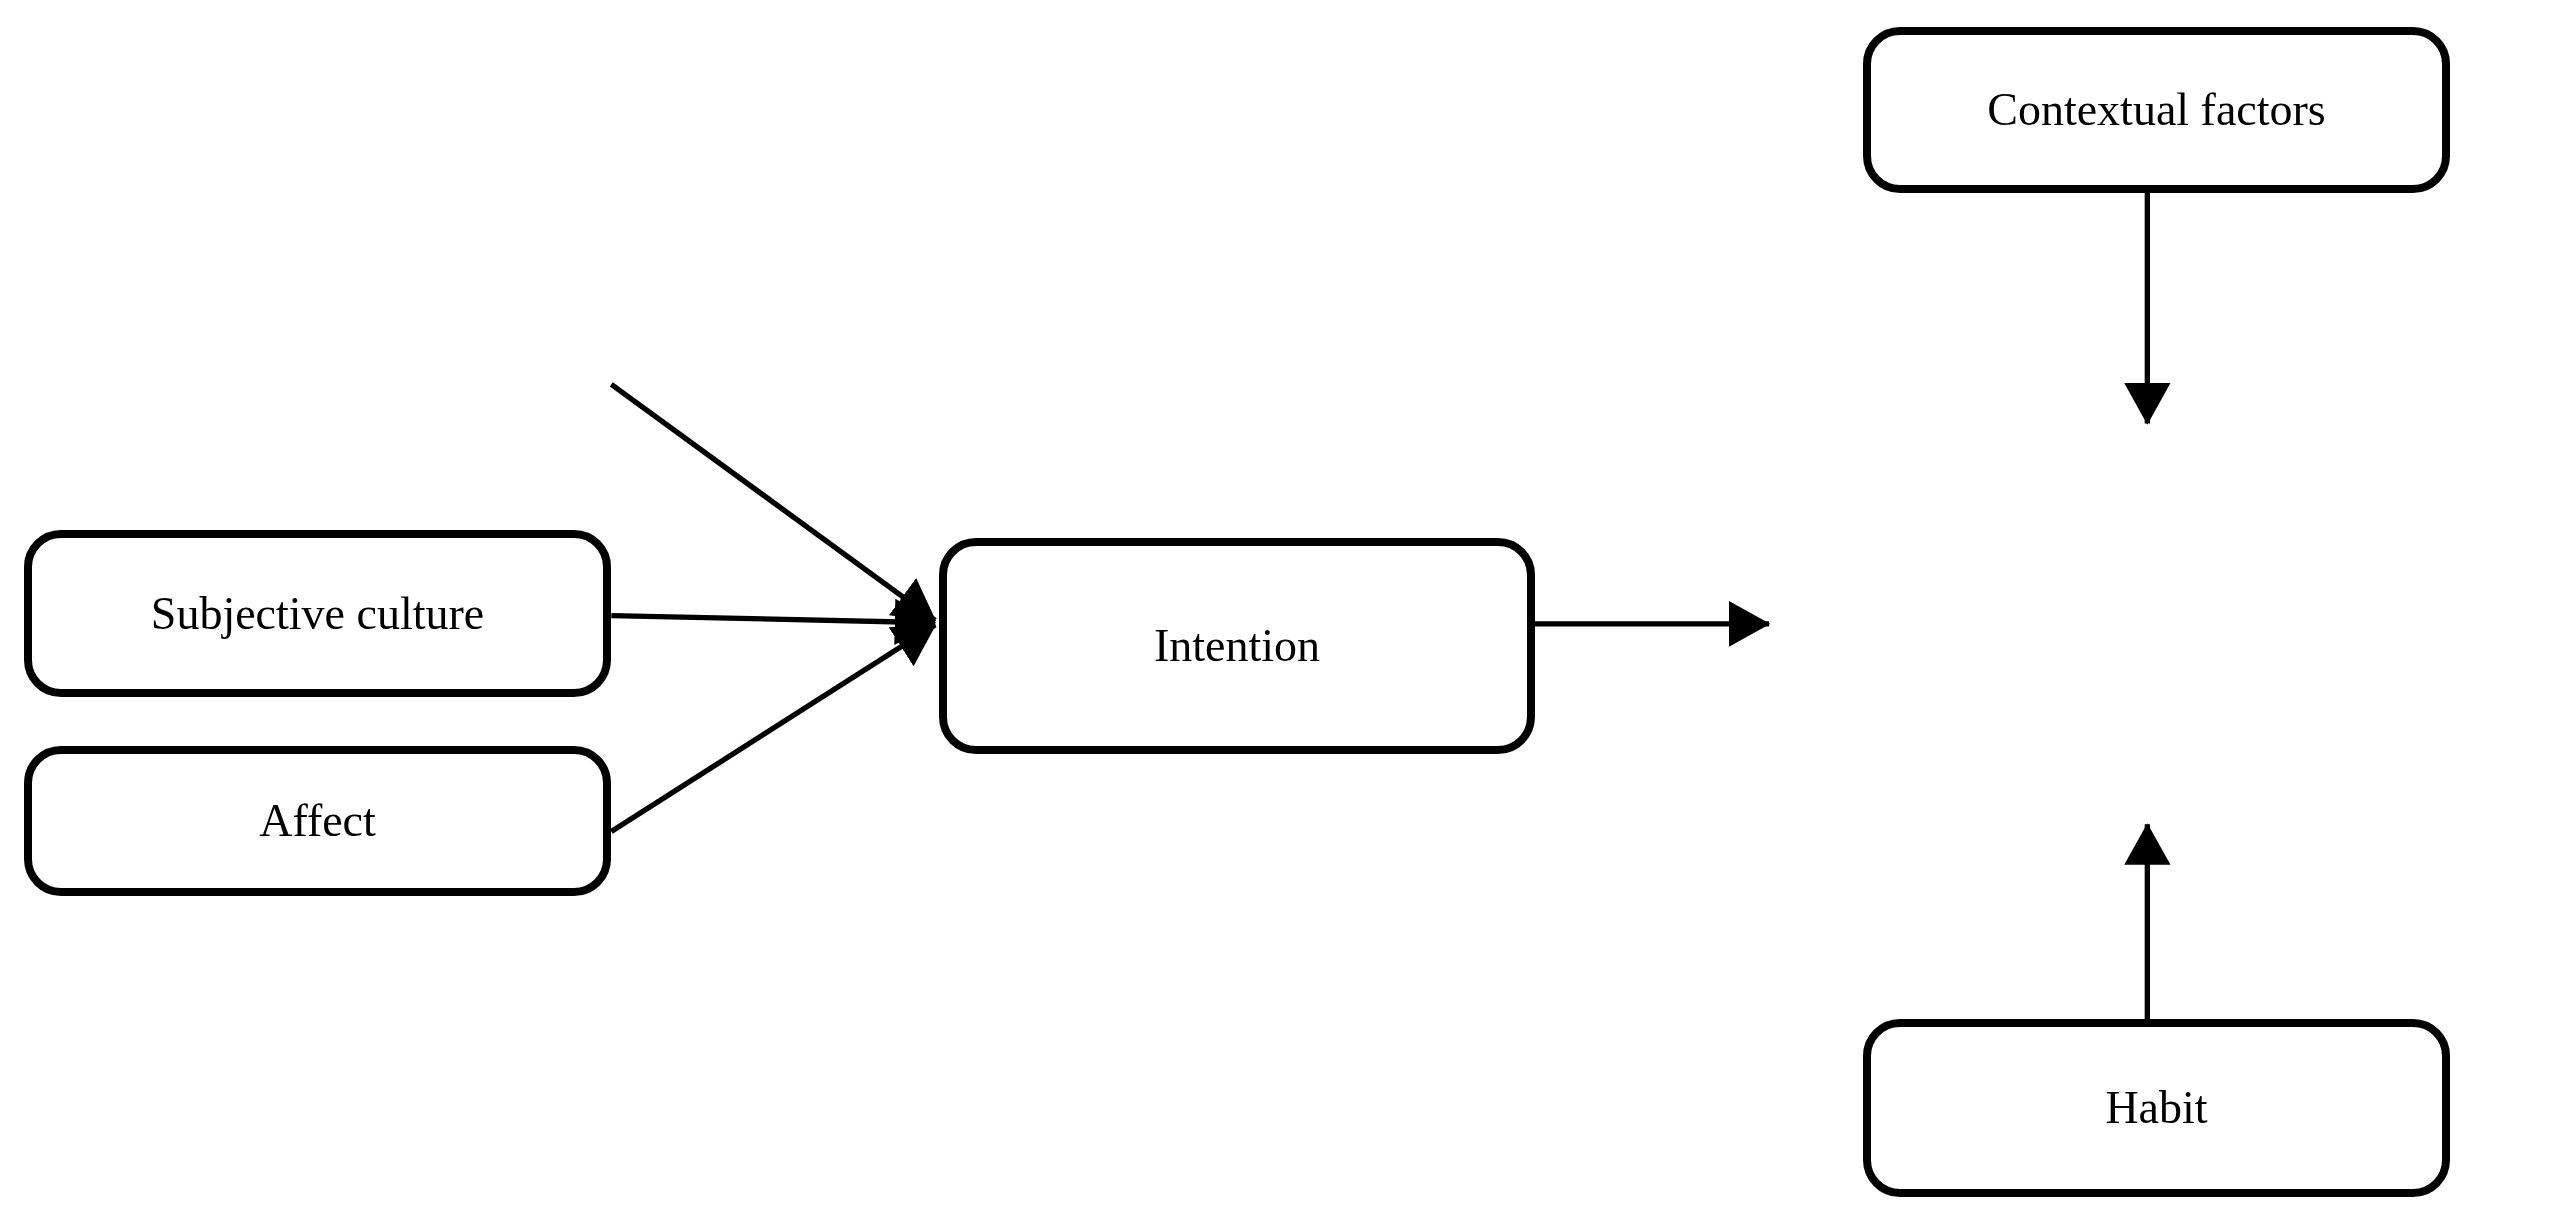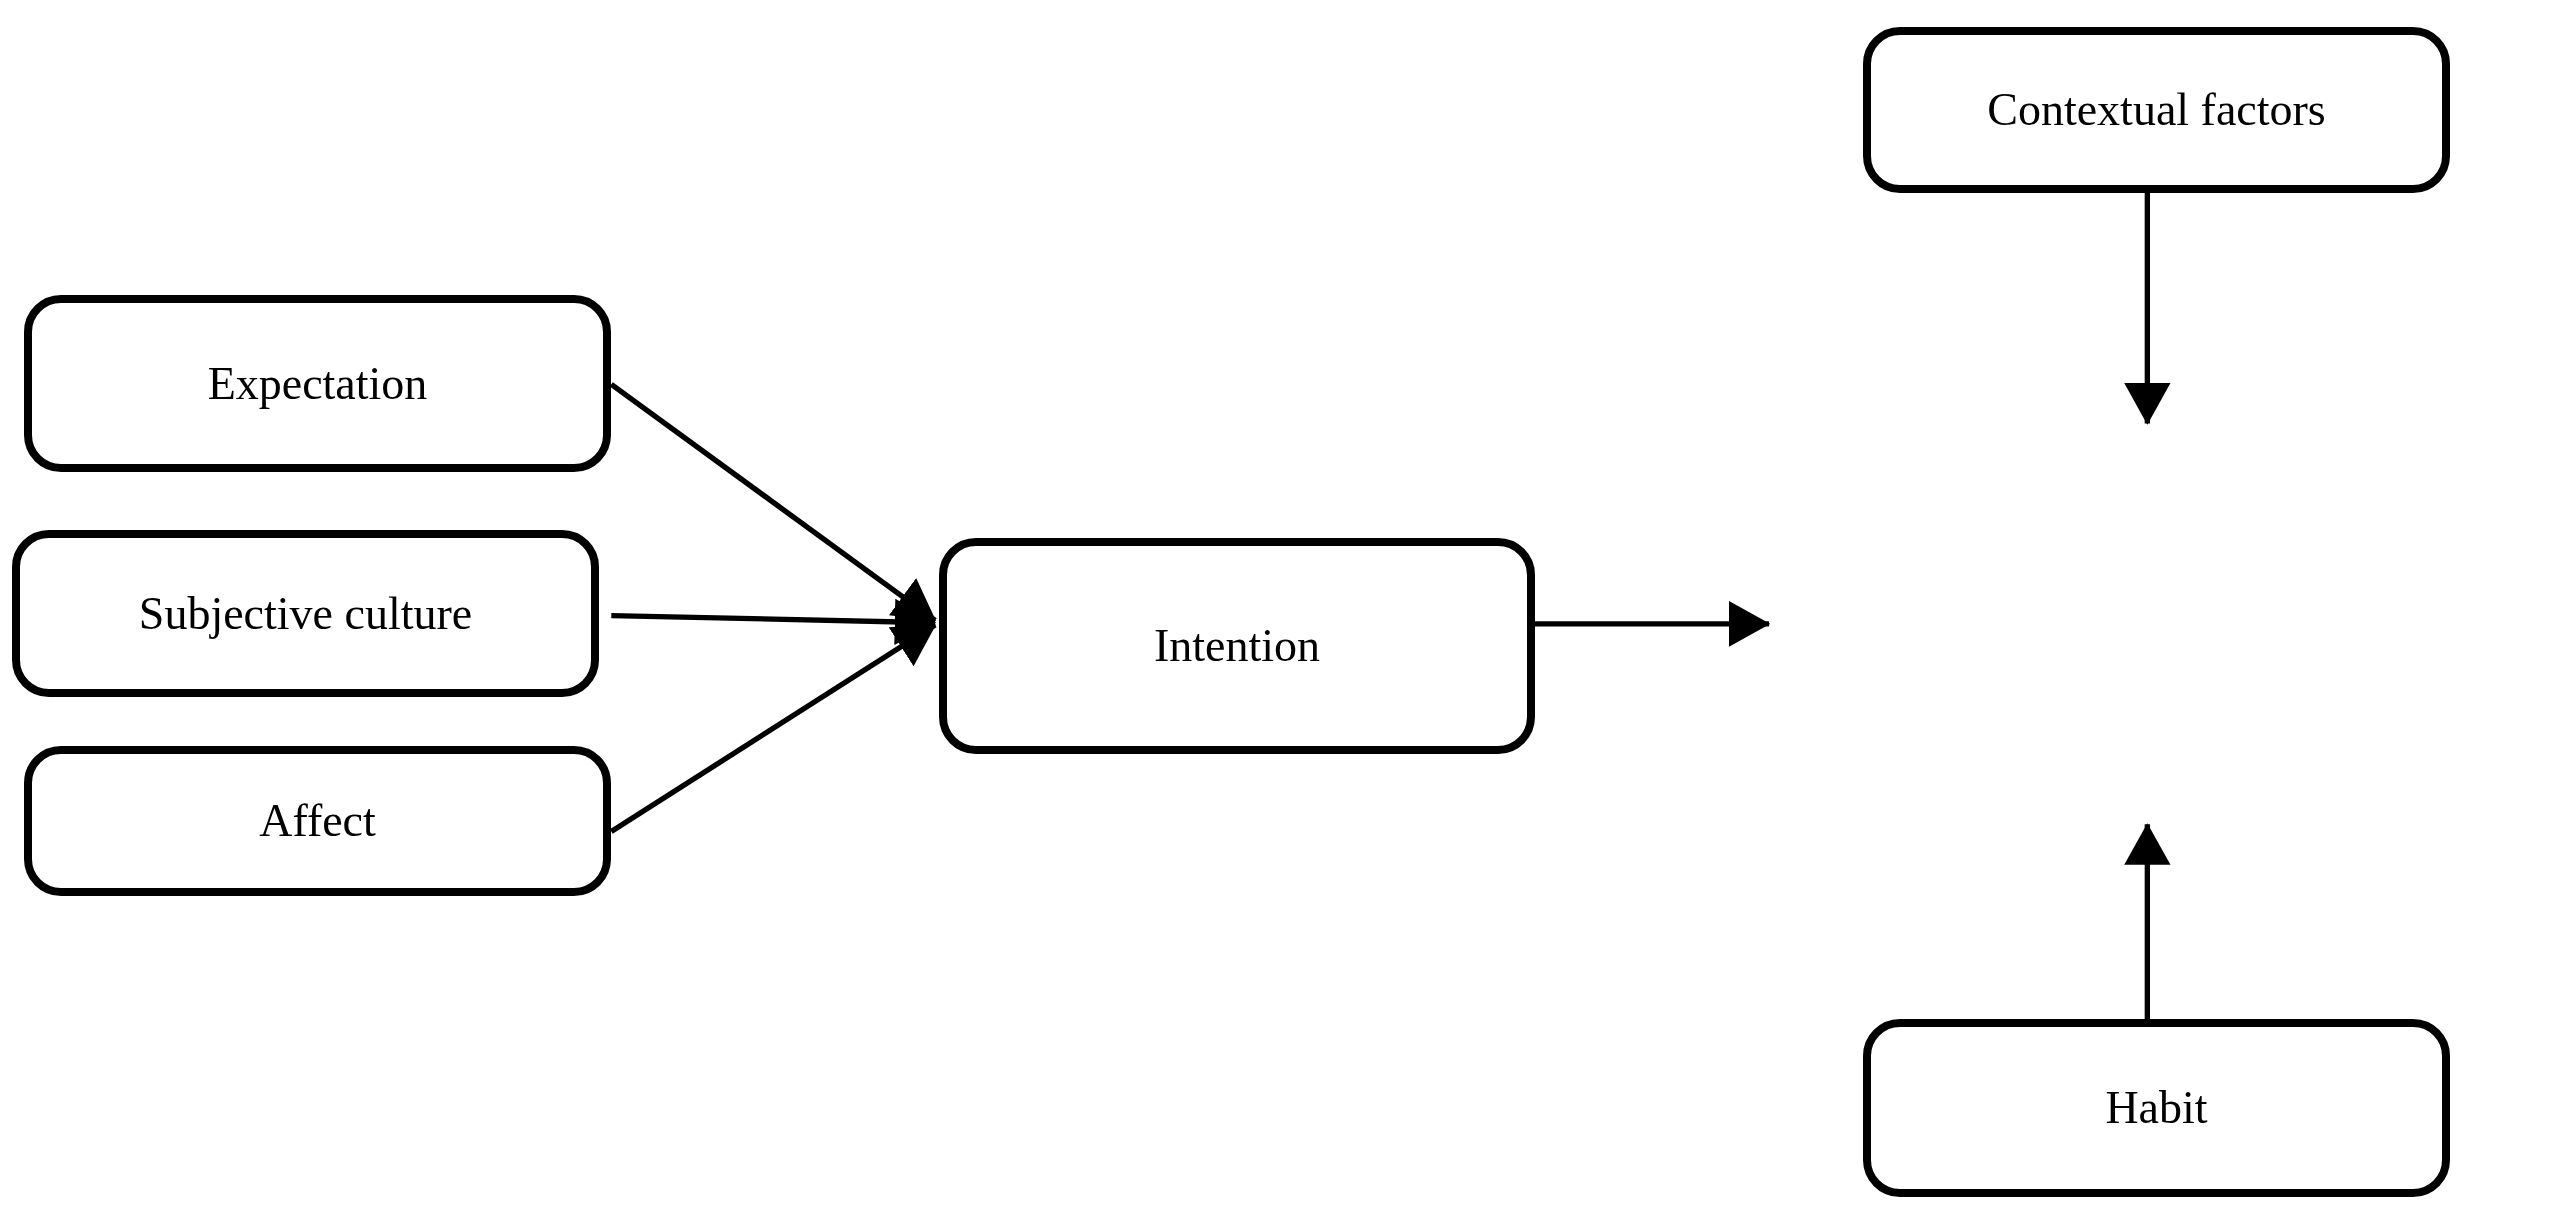--- a/index.html
+++ b/index.html
@@ -41,21 +41,21 @@
     font-size: 46px;
     line-height: 1.25;
     white-space: pre-line;
     color: #000000;
   }
   .node.tall .label {
     line-height: 2.7;
   }
   
   #node-expectation        { left: 24px;   top: 295px;  width: 587px;  height: 177px; }
-  #node-subjective-culture { left: 12px;   top: 530px;  width: 587px;  height: 167px; }
+  #node-subjective-culture { left: 24px;   top: 530px;  width: 587px;  height: 167px; }
   #node-affect             { left: 24px;   top: 746px; width: 587px;  height: 150px; }
   #node-intention          { left: 939px; top: 538px;  width: 596px; height: 216px; }
   #node-behavior           { left: 1774px; top: 428px;  width: 777px; height: 392px; }
   #node-contextual-factors { left: 1863px; top: 27px;   width: 587px;  height: 166px; }
   #node-habit              { left: 1863px; top: 1019px; width: 587px;  height: 178px; }
 </style>
 </head>
 <body>
 
 <div class="diagram">
@@ -67,23 +67,20 @@
       </marker>
     </defs>
     <line x1="1030" y1="648" x2="1576" y2="1046" marker-end="url(#arrowhead)"></line>
     <line x1="1030" y1="1038" x2="1576" y2="1050" marker-end="url(#arrowhead)"></line>
     <line x1="1030" y1="1402" x2="1576" y2="1054" marker-end="url(#arrowhead)"></line>
     <line x1="2587" y1="1052" x2="2982" y2="1052" marker-end="url(#arrowhead)"></line>
     <line x1="3620" y1="325" x2="3620" y2="714" marker-end="url(#arrowhead)"></line>
     <line x1="3620" y1="1718" x2="3620" y2="1390" marker-end="url(#arrowhead)"></line>
   </svg>
 
-  <div class="node" id="node-expectation">
-    <span class="label">Expectation</span>
-  </div>
 
   <div class="node" id="node-subjective-culture">
     <span class="label">Subjective culture</span>
   </div>
 
   <div class="node" id="node-affect">
     <span class="label">Affect</span>
   </div>
 
   <div class="node" id="node-intention">

